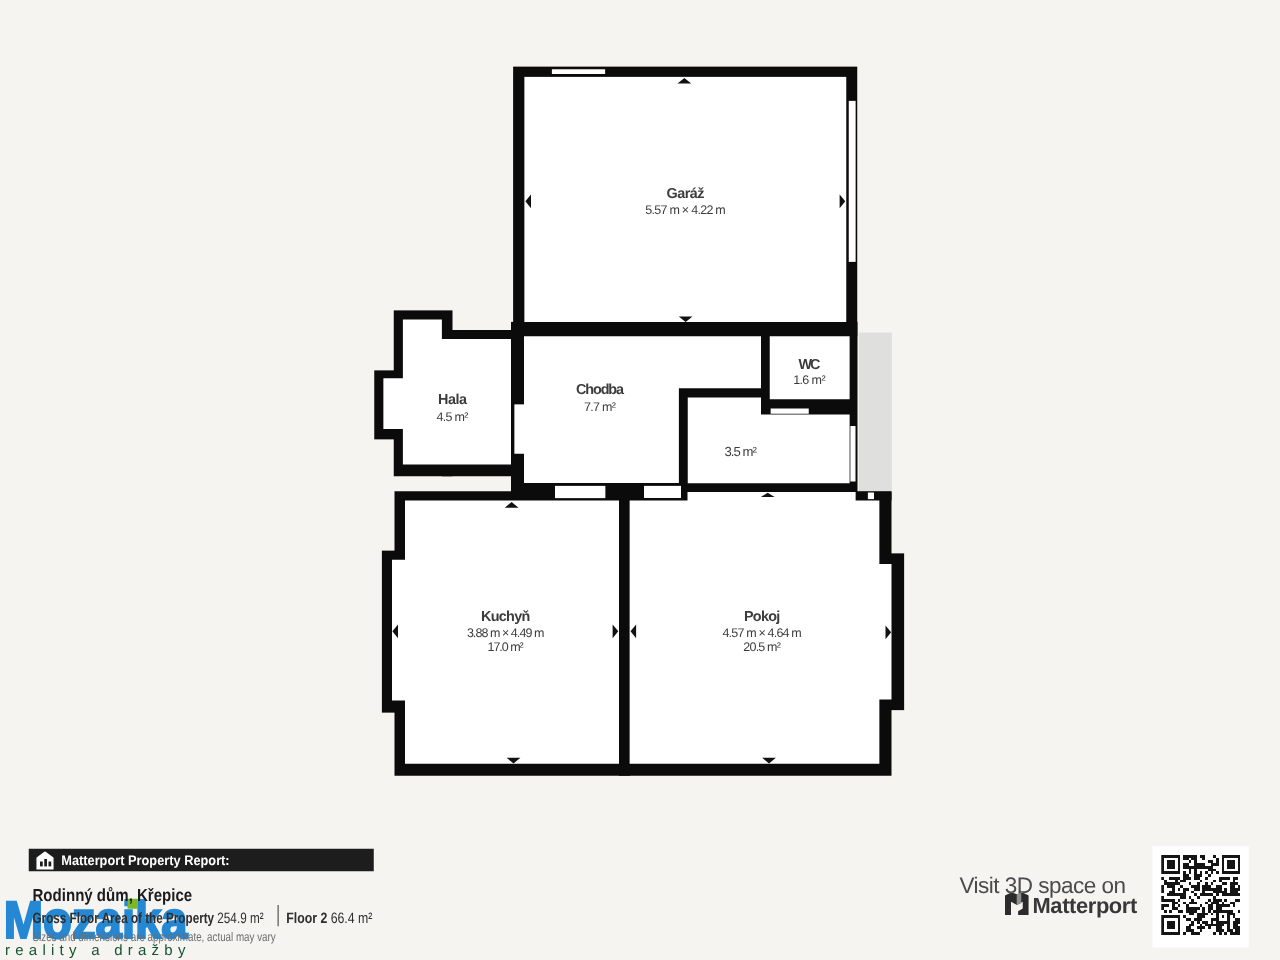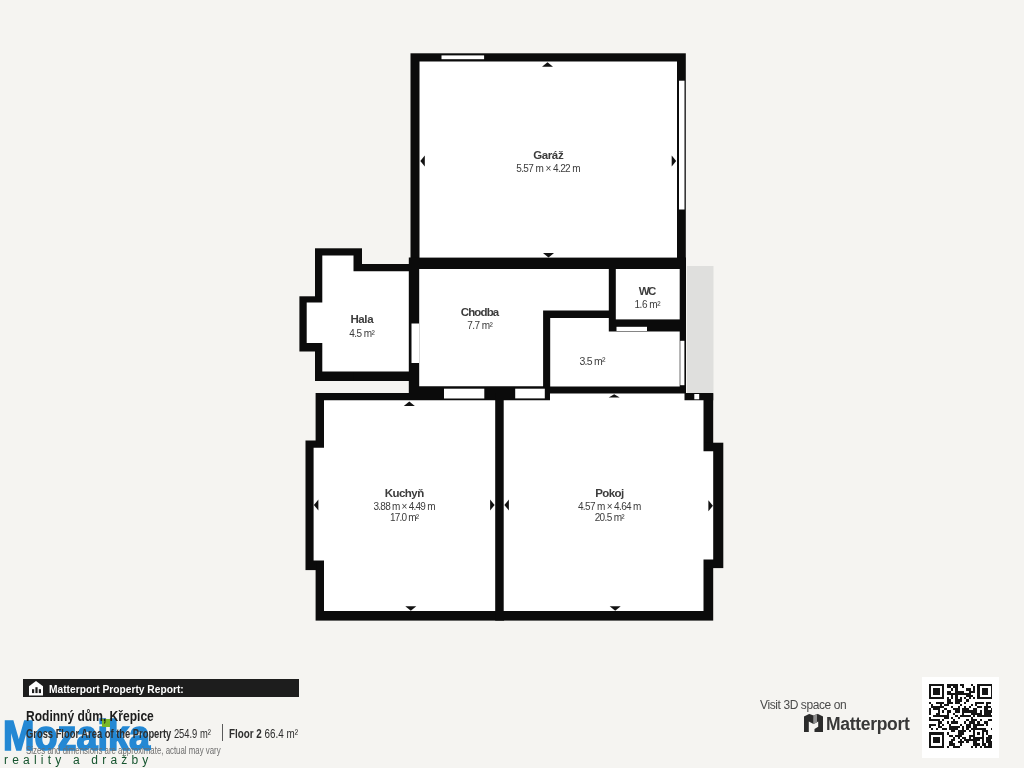--- a/index.html
+++ b/index.html
@@ -91,21 +91,21 @@
   <rect x="6.4" y="6.2" width="2.2" height="5.9" fill="#1d1d1d"></rect>
   <rect x="9.8" y="8.2" width="2.2" height="3.9" fill="#1d1d1d"></rect>
 </svg>
 <div class="abs" style="left:48.7px;top:683px;color:#fff;font-size:11px;font-weight:bold;transform:scaleX(0.93);transform-origin:left top;">Matterport Property Report:</div>
 <div class="abs" style="left:26px;top:707.5px;color:#1c1c1c;font-size:14px;font-weight:bold;transform:scaleX(0.86);transform-origin:left top;">Rodinný dům, Křepice</div>
 <div class="abs" style="left:26px;top:727px;color:#2e2e2e;font-size:12px;white-space:nowrap;transform:scaleX(0.78);transform-origin:left top;"><b>Gross Floor Area of the Property</b> 254.9 m²</div>
 <div class="abs" style="left:221.5px;top:724px;width:1.8px;height:17px;background:#5a5a5a;"></div>
 <div class="abs" style="left:228.5px;top:727px;color:#2e2e2e;font-size:12px;white-space:nowrap;transform:scaleX(0.82);transform-origin:left top;"><b>Floor 2</b> 66.4 m²</div>
 <div class="abs" style="left:26px;top:744.5px;color:#6e6e6e;font-size:10px;white-space:nowrap;transform:scaleX(0.785);transform-origin:left top;">Sizes and dimensions are approximate, actual may vary</div>
 
-<div class="abs" style="left:760px;top:697.5px;width:148px;text-align:left;color:#4a4a4a;font-size:12px;letter-spacing:-0.4px;">Visit 3D space on</div>
+<div class="abs" style="left:760px;top:697.5px;width:148px;text-align:center;color:#4a4a4a;font-size:18px;letter-spacing:-0.4px;">Visit 3D space on</div>
 <svg class="abs" style="left:803.5px;top:712.5px" width="19" height="19" viewBox="0 0 19 19">
   <polygon points="0,3.4 5.2,0.8 9.5,2.2 13.8,0.8 19,3.4 19,5.6 0,5.6" fill="#c9c9c7"></polygon>
   <polygon points="0,3.4 5.2,1 9.5,2.4 9.5,11 4.8,8.4 4.8,19 0,19" fill="#2b2b2b"></polygon>
   <polygon points="19,3.4 13.8,1 9.5,2.4 9.5,11 14.2,8.4 14.2,13.8 10.5,16 10.5,19 19,19" fill="#2b2b2b"></polygon>
   <polygon points="9.5,2.4 13,1.3 13,9.5 9.5,11" fill="#8f8f8f"></polygon>
 </svg>
 <div class="abs" style="left:826px;top:713.5px;color:#383838;font-size:17.5px;font-weight:bold;letter-spacing:-0.3px;text-align:center;">Matterport</div>
 
 <div class="abs" style="left:921.5px;top:676.5px;width:77px;height:81px;background:#fff;"></div>
 <svg class="abs" style="left:928.5px;top:684px" width="63.8" height="63.8" viewBox="0 0 29 29" shape-rendering="crispEdges">

